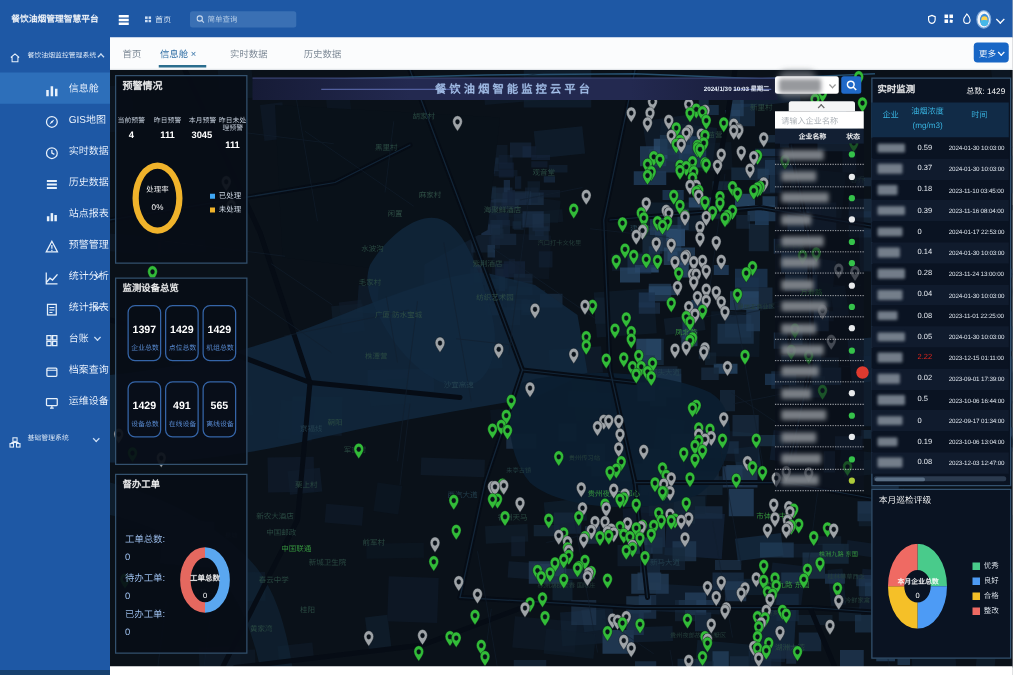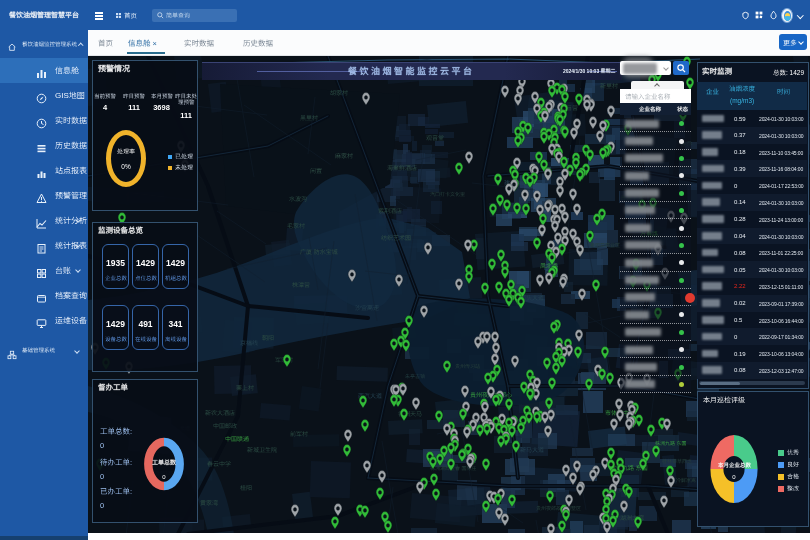--- a/index.html
+++ b/index.html
@@ -1889,21 +1889,21 @@
   </svg>
 <div class="abs nw" style="left:114px;top:103px;width:40px;text-align:center;font-size:7.5px;font-weight:bold;color:#fff;z-index:50">111</div>
 <svg class="abs" style="left:150.5px;top:92.5px;overflow:visible;z-index:50" width="22" height="7">
     <g fill="#cfd9e6" transform="translate(0 5.06)">
       <use href="#u672c" transform="translate(0.0 0) scale(0.0550)"></use>
       <use href="#u6708" transform="translate(5.5 0) scale(0.0550)"></use>
       <use href="#u9884" transform="translate(11.0 0) scale(0.0550)"></use>
       <use href="#u8b66" transform="translate(16.5 0) scale(0.0550)"></use>
     </g>
   </svg>
-<div class="abs nw" style="left:141.5px;top:103px;width:40px;text-align:center;font-size:7.5px;font-weight:bold;color:#fff;z-index:50">3698</div>
+<div class="abs nw" style="left:141.5px;top:103px;width:40px;text-align:center;font-size:7.5px;font-weight:bold;color:#fff;z-index:50">3045</div>
 <svg class="abs" style="left:175.0px;top:92.5px;overflow:visible;z-index:50" width="22" height="7">
     <g fill="#cfd9e6" transform="translate(0 5.06)">
       <use href="#u6628" transform="translate(0.0 0) scale(0.0550)"></use>
       <use href="#u65e5" transform="translate(5.5 0) scale(0.0550)"></use>
       <use href="#u672a" transform="translate(11.0 0) scale(0.0550)"></use>
       <use href="#u5904" transform="translate(16.5 0) scale(0.0550)"></use>
     </g>
   </svg>
 <svg class="abs" style="left:177.8px;top:99.3px;overflow:visible;z-index:50" width="16" height="7">
     <g fill="#cfd9e6" transform="translate(0 5.06)">
@@ -1943,21 +1943,21 @@
     <g fill="#ffffff" transform="translate(0 6.90)">
       <use href="#u76d1" transform="translate(0.0 0) scale(0.0750)" stroke="#ffffff" stroke-width="4.5"></use>
       <use href="#u6d4b" transform="translate(7.5 0) scale(0.0750)" stroke="#ffffff" stroke-width="4.5"></use>
       <use href="#u8bbe" transform="translate(15.0 0) scale(0.0750)" stroke="#ffffff" stroke-width="4.5"></use>
       <use href="#u5907" transform="translate(22.5 0) scale(0.0750)" stroke="#ffffff" stroke-width="4.5"></use>
       <use href="#u603b" transform="translate(30.0 0) scale(0.0750)" stroke="#ffffff" stroke-width="4.5"></use>
       <use href="#u89c8" transform="translate(37.5 0) scale(0.0750)" stroke="#ffffff" stroke-width="4.5"></use>
     </g>
   </svg>
 <div class="abs" style="left:102px;top:244px;width:27px;height:45px;border:1px solid #3565a8;border-radius:6px;z-index:44"></div>
-<div class="abs nw" style="left:95.5px;top:258px;width:40px;text-align:center;font-size:8.5px;font-weight:bold;color:#fff;z-index:50">1935</div>
+<div class="abs nw" style="left:95.5px;top:258px;width:40px;text-align:center;font-size:8.5px;font-weight:bold;color:#fff;z-index:50">1397</div>
 <svg class="abs" style="left:104.5px;top:275.0px;overflow:visible;z-index:50" width="22" height="7">
     <g fill="#5b8fd8" transform="translate(0 5.06)">
       <use href="#u4f01" transform="translate(0.0 0) scale(0.0550)"></use>
       <use href="#u4e1a" transform="translate(5.5 0) scale(0.0550)"></use>
       <use href="#u603b" transform="translate(11.0 0) scale(0.0550)"></use>
       <use href="#u6570" transform="translate(16.5 0) scale(0.0550)"></use>
     </g>
   </svg>
 <div class="abs" style="left:132px;top:244px;width:27px;height:45px;border:1px solid #3565a8;border-radius:6px;z-index:44"></div>
 <div class="abs nw" style="left:125.5px;top:258px;width:40px;text-align:center;font-size:8.5px;font-weight:bold;color:#fff;z-index:50">1429</div>
@@ -1993,21 +1993,21 @@
 <div class="abs nw" style="left:125.5px;top:319px;width:40px;text-align:center;font-size:8.5px;font-weight:bold;color:#fff;z-index:50">491</div>
 <svg class="abs" style="left:134.5px;top:336.0px;overflow:visible;z-index:50" width="22" height="7">
     <g fill="#5b8fd8" transform="translate(0 5.06)">
       <use href="#u5728" transform="translate(0.0 0) scale(0.0550)"></use>
       <use href="#u7ebf" transform="translate(5.5 0) scale(0.0550)"></use>
       <use href="#u8bbe" transform="translate(11.0 0) scale(0.0550)"></use>
       <use href="#u5907" transform="translate(16.5 0) scale(0.0550)"></use>
     </g>
   </svg>
 <div class="abs" style="left:162px;top:305px;width:27px;height:45px;border:1px solid #3565a8;border-radius:6px;z-index:44"></div>
-<div class="abs nw" style="left:155.5px;top:319px;width:40px;text-align:center;font-size:8.5px;font-weight:bold;color:#fff;z-index:50">341</div>
+<div class="abs nw" style="left:155.5px;top:319px;width:40px;text-align:center;font-size:8.5px;font-weight:bold;color:#fff;z-index:50">565</div>
 <svg class="abs" style="left:164.5px;top:336.0px;overflow:visible;z-index:50" width="22" height="7">
     <g fill="#5b8fd8" transform="translate(0 5.06)">
       <use href="#u79bb" transform="translate(0.0 0) scale(0.0550)"></use>
       <use href="#u7ebf" transform="translate(5.5 0) scale(0.0550)"></use>
       <use href="#u8bbe" transform="translate(11.0 0) scale(0.0550)"></use>
       <use href="#u5907" transform="translate(16.5 0) scale(0.0550)"></use>
     </g>
   </svg>
 <div class="panel" style="left:92px;top:379px;width:106px;height:144px;z-index:40"></div>
 <svg class="abs" style="left:98.0px;top:383.0px;overflow:visible;z-index:50" width="30" height="9">

